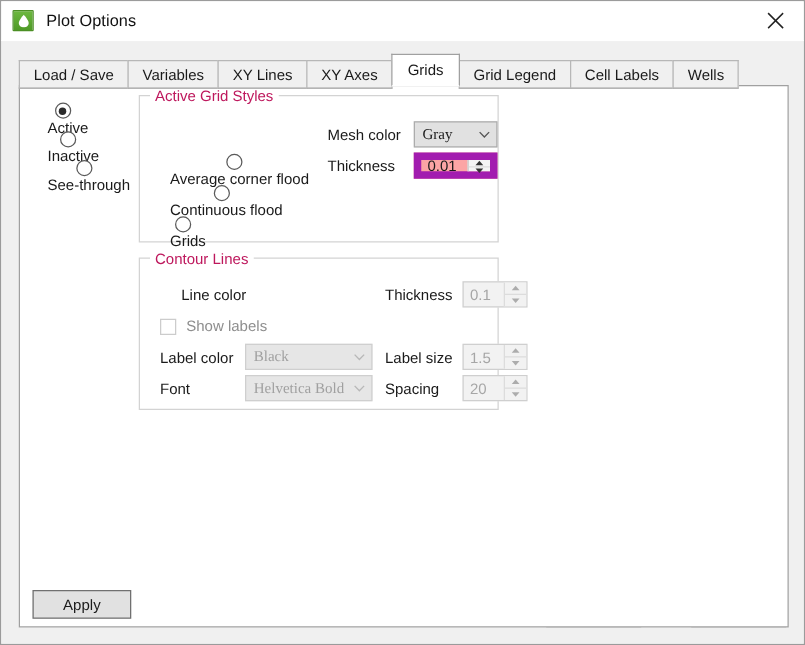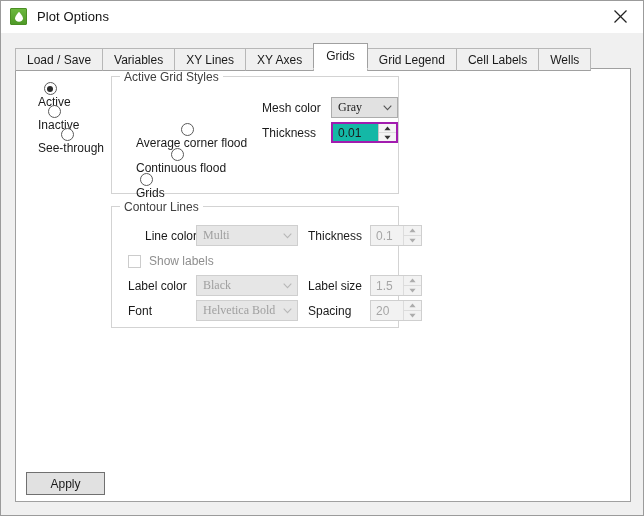--- a/index.html
+++ b/index.html
@@ -169,21 +169,21 @@
     box-sizing: border-box;
     background: transparent;
   }
   .groupbox > .gb-title {
     position: absolute;
     top: -7px;
     left: 8px;
     background: #ffffff;
     padding: 0 4px;
     font-size: 12px;
-    color: #404040;
+    color: #be185d;
     white-space: nowrap;
   }
 
   
   .lbl {
     position: absolute;
     font-size: 12px;
     color: #1a1a1a;
     white-space: nowrap;
   }
@@ -219,22 +219,22 @@
     background: #e6e6e6;
     border: 1px solid #cfcfcf;
   }
   .combo.disabled .combo-text { color: #a0a0a0; }
 
   
   .spin {
     position: absolute;
     box-sizing: border-box;
     height: 21px;
-    background: #14b8a6;
-    border: 2px solid #a21caf;
+    background: #fca5a5;
+    border: 6px solid #a21caf;
     display: flex;
     align-items: stretch;
     cursor: text;
   }
   .spin .spin-text {
     flex: 1 1 auto;
     display: flex;
     align-items: center;
     padding-left: 5px;
     font-size: 12px;
@@ -391,28 +391,20 @@
                 </svg>
             </div>
           </span>
         </div>
       </div>
 
       <div class="groupbox" style="left:95px; top:137px; width:288px; height:122px;">
         <span class="gb-title">Contour Lines</span>
 
         <span class="lbl" style="left:16px; top:22px;margin-left:17px;">Line color</span>
-        <div class="combo disabled" style="left:84px; top:18px; width:102px;">
-          <span class="combo-text">Multi</span>
-          <span class="combo-arrow">
-            <svg width="9" height="6" viewBox="0 0 9 6" xmlns="http://www.w3.org/2000/svg">
-              <polyline points="0.7,0.7 4.5,4.6 8.3,0.7" fill="none" stroke="#b8b8b8" stroke-width="1.1"></polyline>
-            </svg>
-          </span>
-        </div>
         <span class="lbl" style="left:196px; top:22px;">Thickness</span>
         <div class="spin disabled" style="left:258px; top:18px; width:52px;">
           <span class="spin-text">0.1</span>
           <span class="spin-btns">
             <div>
               <svg width="7" height="5" viewBox="0 0 7 5" xmlns="http://www.w3.org/2000/svg">
                   <polygon points="3.5,0.6 6.6,4.2 0.4,4.2" fill="#acacac"></polygon>
                 </svg>
             </div>
             <div>

